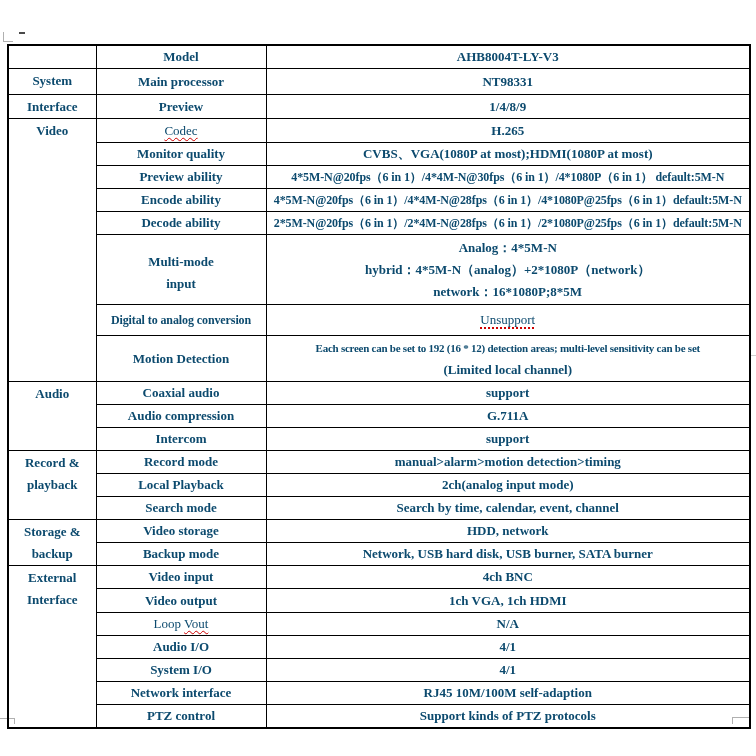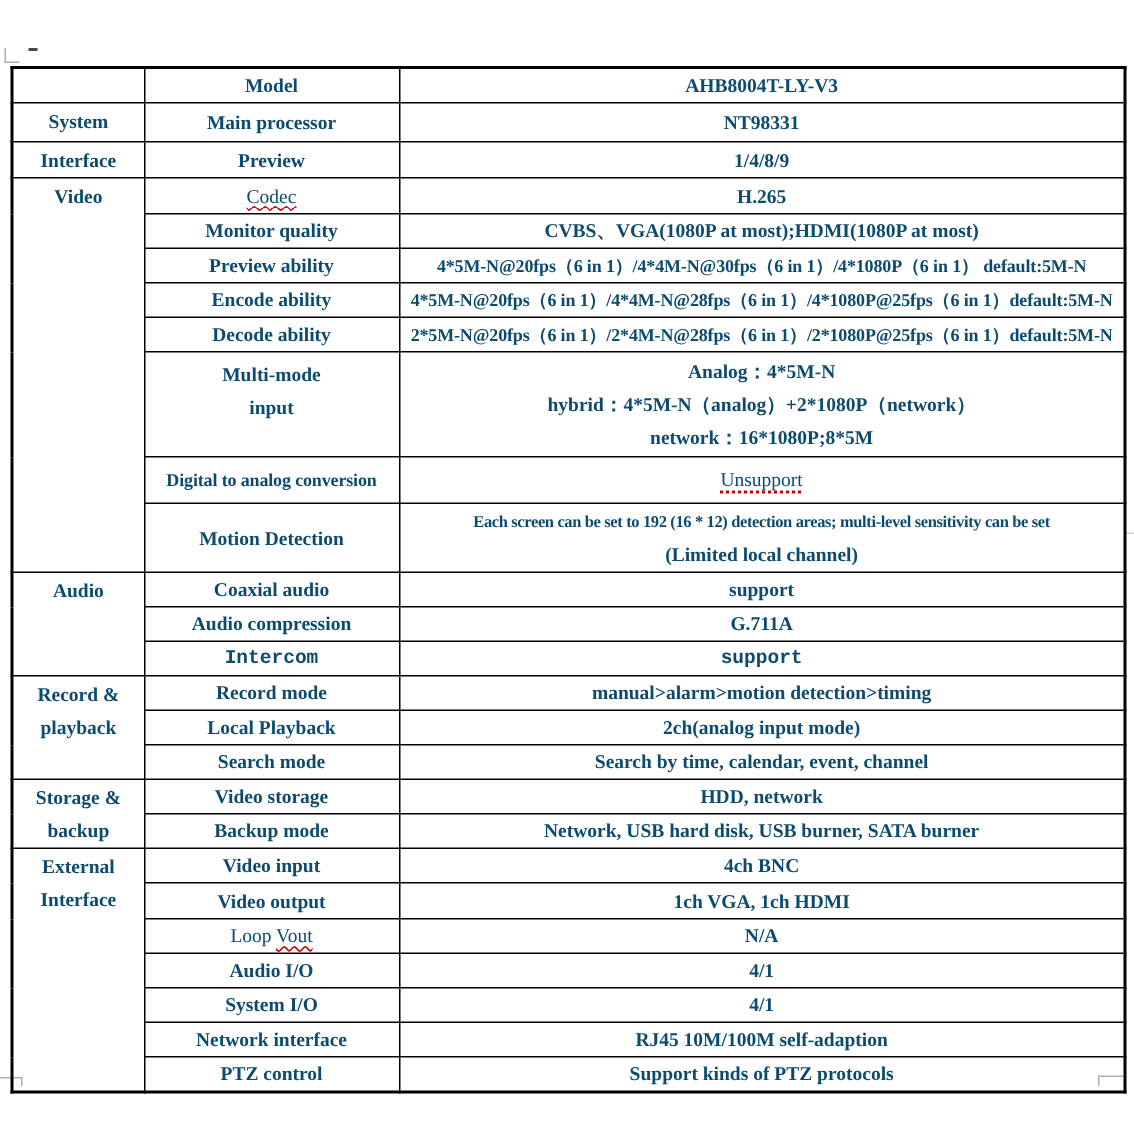--- a/index.html
+++ b/index.html
@@ -4,21 +4,21 @@
 <style>
   html,body{margin:0;padding:0;background:#fff;}
   .page{position:relative;width:756px;height:756px;background:#ffffff;overflow:hidden;
         font-family:"Liberation Serif","DejaVu Serif",serif;color:#0c4a6e;}
   table.spec{position:absolute;left:7px;top:44px;width:742px;
              border-collapse:collapse;table-layout:fixed;border:2px solid #000;}
   td{border:1px solid #000;padding:0 2px;text-align:center;vertical-align:middle;
      font-size:13px;line-height:22px;overflow:hidden;}
   .ln{line-height:22px;white-space:nowrap;}
   .c-group{vertical-align:top;padding-top:1px;}
-  .vt{vertical-align:top;padding-top:4px;}
+  .vt{vertical-align:top;padding-top:16px;}
   .fs12{font-size:12px;letter-spacing:-0.1px;}
   .fs11{font-size:11px;letter-spacing:-0.25px;}
   .b{font-weight:bold;}
   .sq-wavy{text-decoration:underline;text-decoration-style:wavy;
            text-decoration-color:#cc0000;text-decoration-thickness:1px;text-underline-offset:2px;}
   .sq-dotted{text-decoration:underline;text-decoration-style:dotted;
              text-decoration-color:#cc0000;text-decoration-thickness:1.5px;text-underline-offset:3px;}
   .artifact{position:absolute;}
   .a-tl{left:3px;top:32px;width:9px;height:9px;border-left:1px solid #b0b0b0;border-bottom:1px solid #b0b0b0;}
   .a-dash{left:19px;top:32px;width:6px;height:2px;background:#4a4a4a;}
@@ -158,21 +158,21 @@
           </td>
         </tr>
         <tr style="height: 23px;">
           <td class="c-label">
             <div class="ln"><span class="b">Audio compression</span></div>
           </td>
           <td class="c-value">
             <div class="ln"><span class="b">G.711A</span></div>
           </td>
         </tr>
-        <tr style="height: 23px; font-family: Liberation Mono, monospace;">
+        <tr style="height: 23px;">
           <td class="c-label">
             <div class="ln"><span class="b">Intercom</span></div>
           </td>
           <td class="c-value">
             <div class="ln"><span class="b">support</span></div>
           </td>
         </tr>
         <tr style="height: 23px; margin-top: 33px;">
           <td class="c-group" rowspan="3">
             <div class="ln"><span class="b">Record &amp;</span></div>

